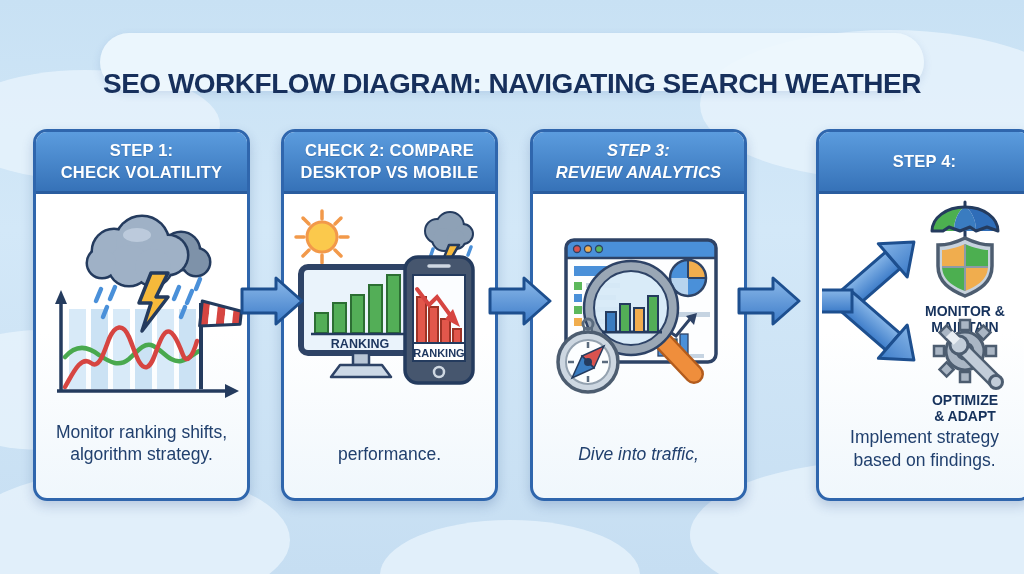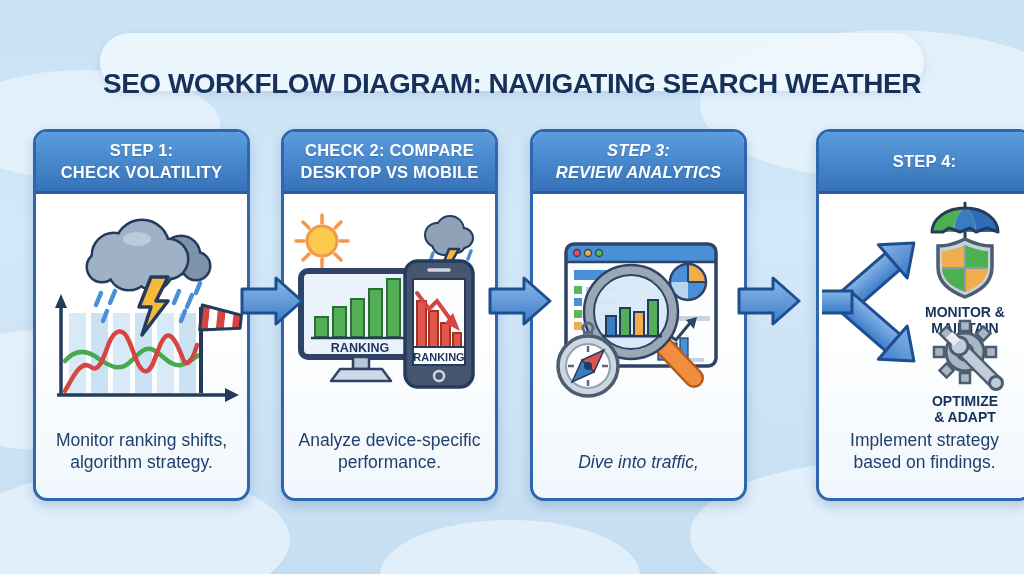--- a/index.html
+++ b/index.html
@@ -31,21 +31,21 @@
     height:62px; flex:0 0 62px;
     background:linear-gradient(180deg,#5b9cde 0%,#3672b8 100%);
     border-bottom:3px solid #2a5d9f;
     display:flex; flex-direction:column; align-items:center; justify-content:center;
     color:#fff; font-weight:700; font-size:16.5px; line-height:1.28;
     text-shadow:0 1px 1px rgba(20,50,90,.25); text-align:center; letter-spacing:.2px;
   }
   .card-body { flex:1; display:flex; flex-direction:column; }
   .illus { flex:1; display:flex; align-items:center; justify-content:center; }
   .caption {
-    flex:0 0 auto; padding:0 6px 24px; text-align:center;
+    flex:0 0 auto; padding:0 6px 32px; text-align:center;
     font-size:17.5px; line-height:1.3; color:#21406e;
   }
   .flow-arrow { position:absolute; top:272px; width:66px; height:58px; z-index:5; }
   svg text { font-family:"Liberation Sans", sans-serif; }
 </style>
 </head>
 <body>
 
 <div class="cloud" style="left:-50px; top:70px; width:270px; height:110px;"></div>
 <div class="cloud" style="left:-70px; top:330px; width:220px; height:120px;"></div>
@@ -209,21 +209,21 @@
           </g>
           <polyline points="130,84 142,100 150,92 166,114" fill="none" stroke="#d64541" stroke-width="4" stroke-linecap="round"></polyline>
           <polygon points="173,122 158,114 166,104" fill="#d64541"></polygon>
           <rect x="126" y="138" width="52" height="18" fill="#ffffff" stroke="#243b5e" stroke-width="2"></rect>
           <text x="152" y="151.5" text-anchor="middle" font-size="11" font-weight="bold" fill="#1c355e">RANKING</text>
           <circle cx="152" cy="167" r="5" fill="none" stroke="#cfd8e2" stroke-width="2.5"></circle>
         </g>
       </svg>
     </div>
     <div class="caption">
-      <span>Analyze device-specific</span><br>
+      <br>
       <span>performance.</span>
     </div>
   </div>
 </div>
 
 <div class="card" style="left:530px;font-style:italic;">
   <div class="card-header">
     <span>STEP 3:</span>
     <span>REVIEW ANALYTICS</span>
   </div>

